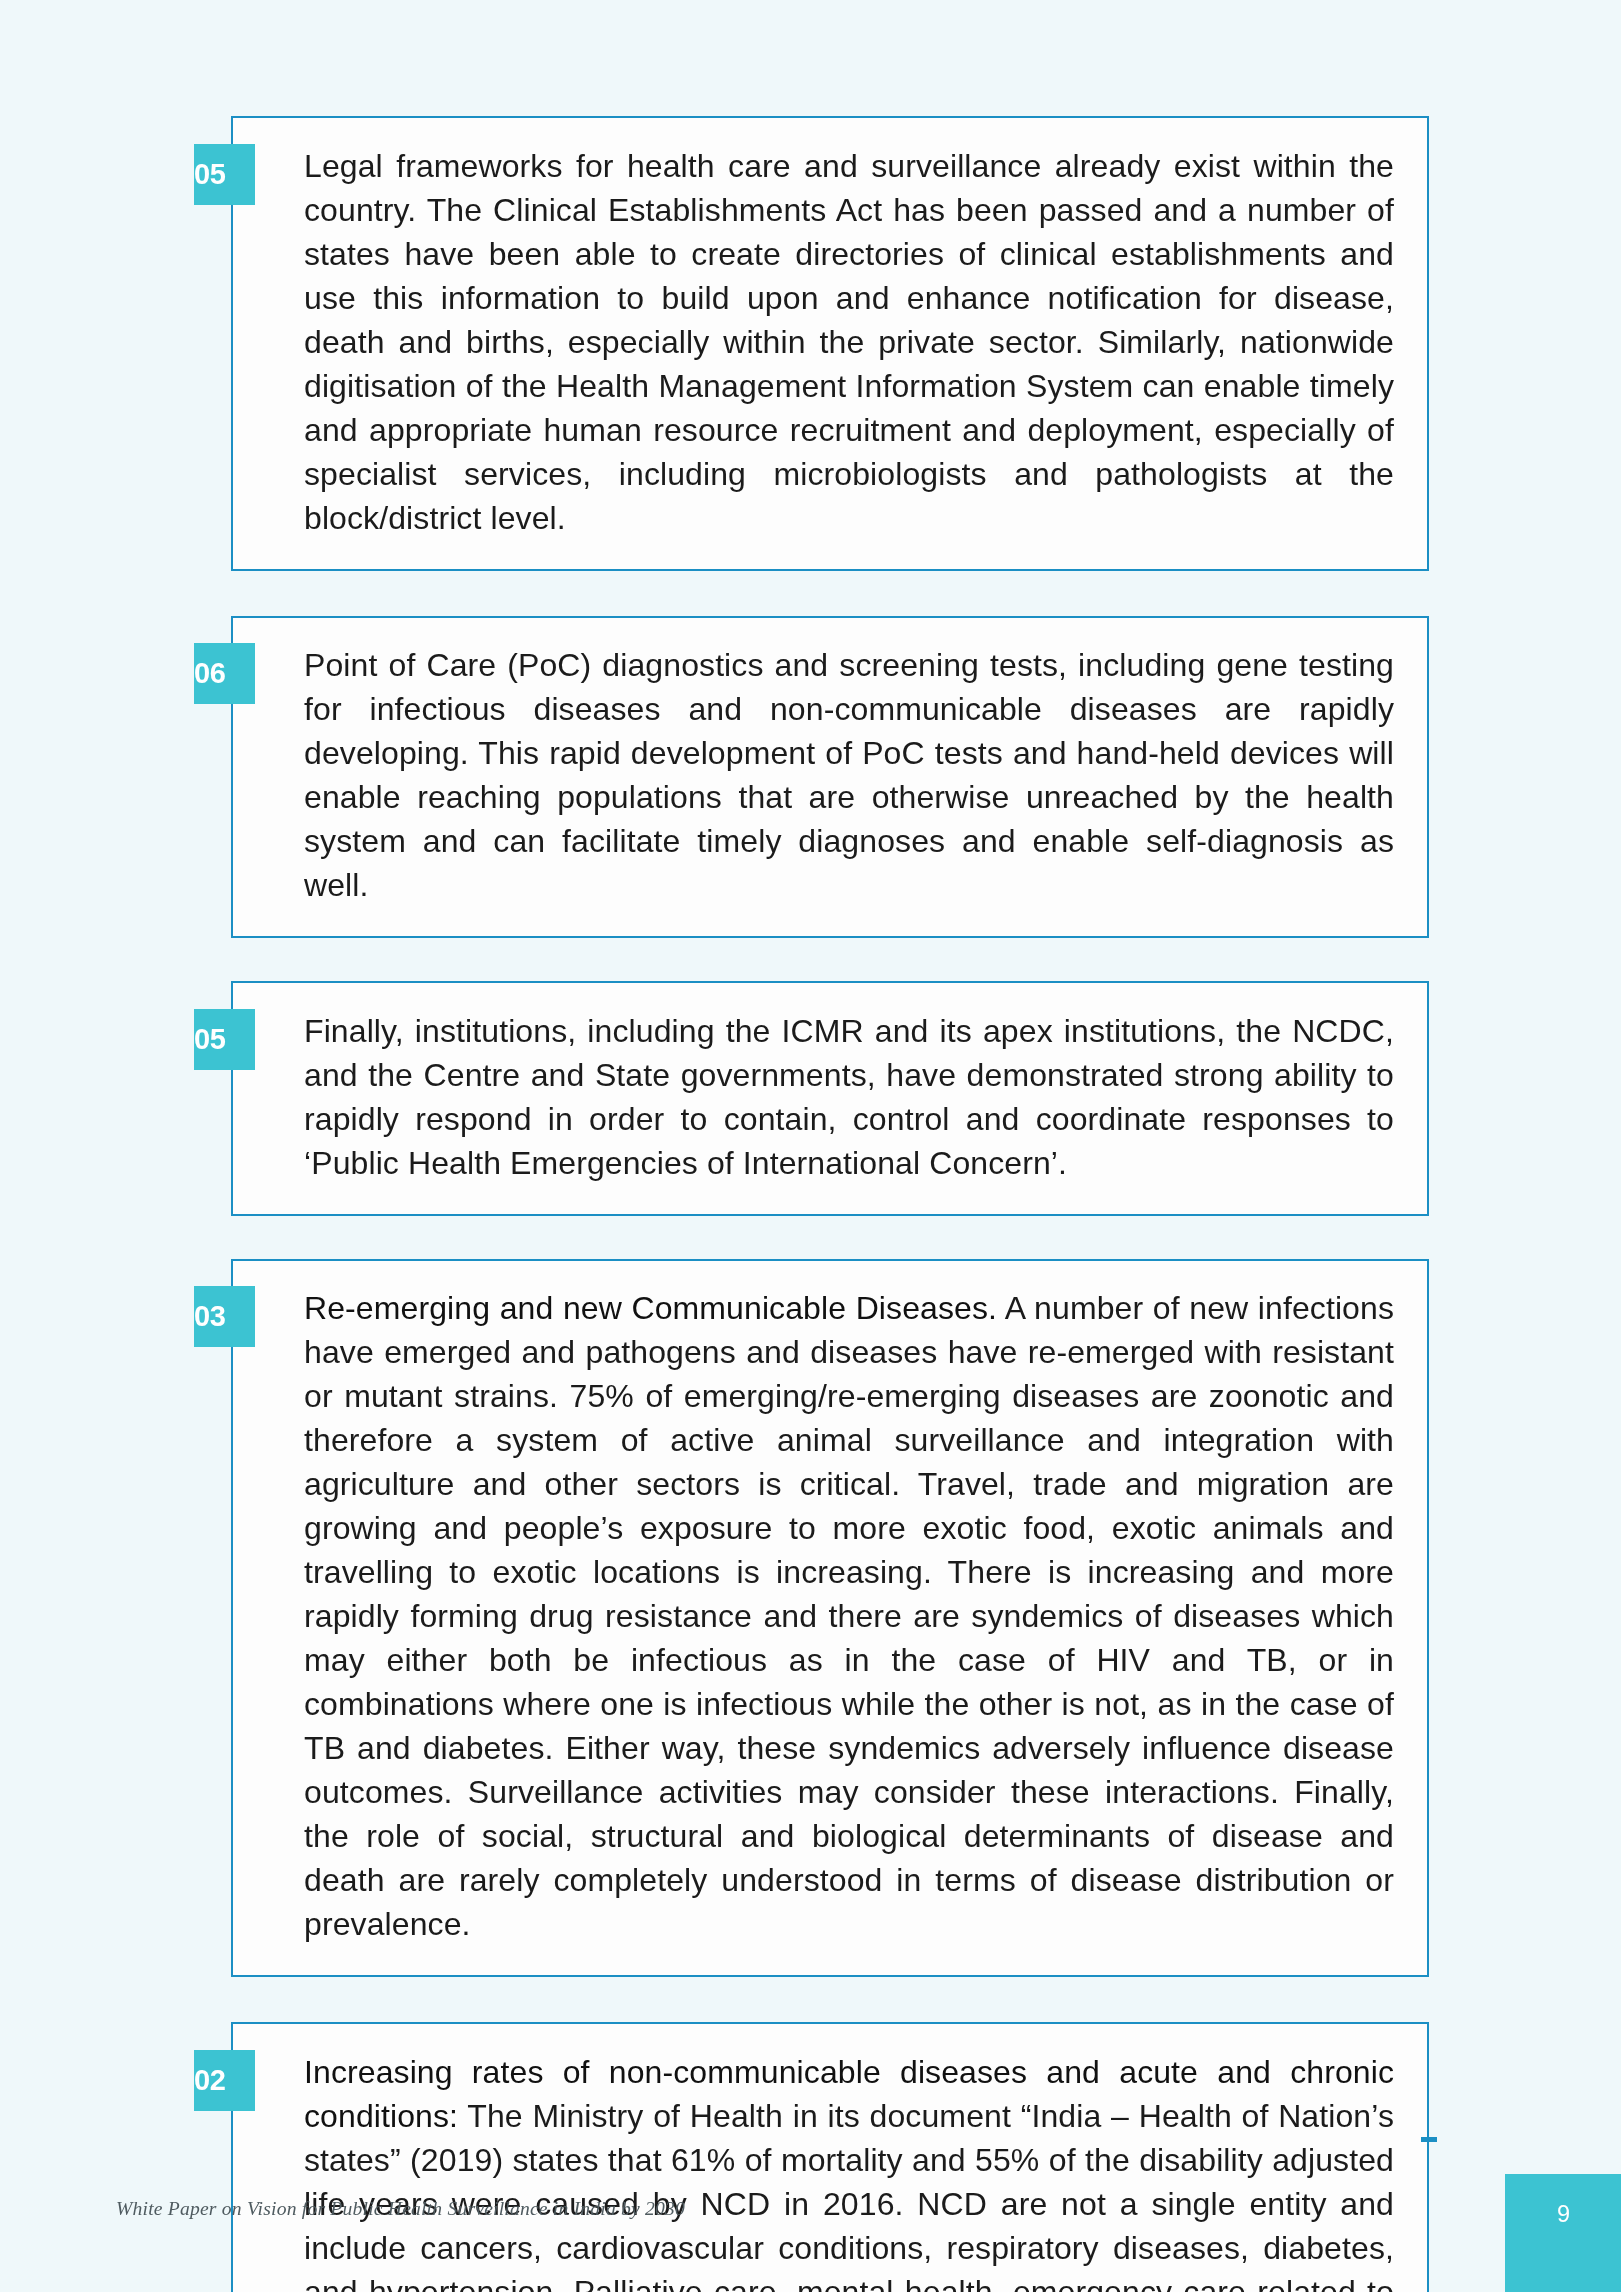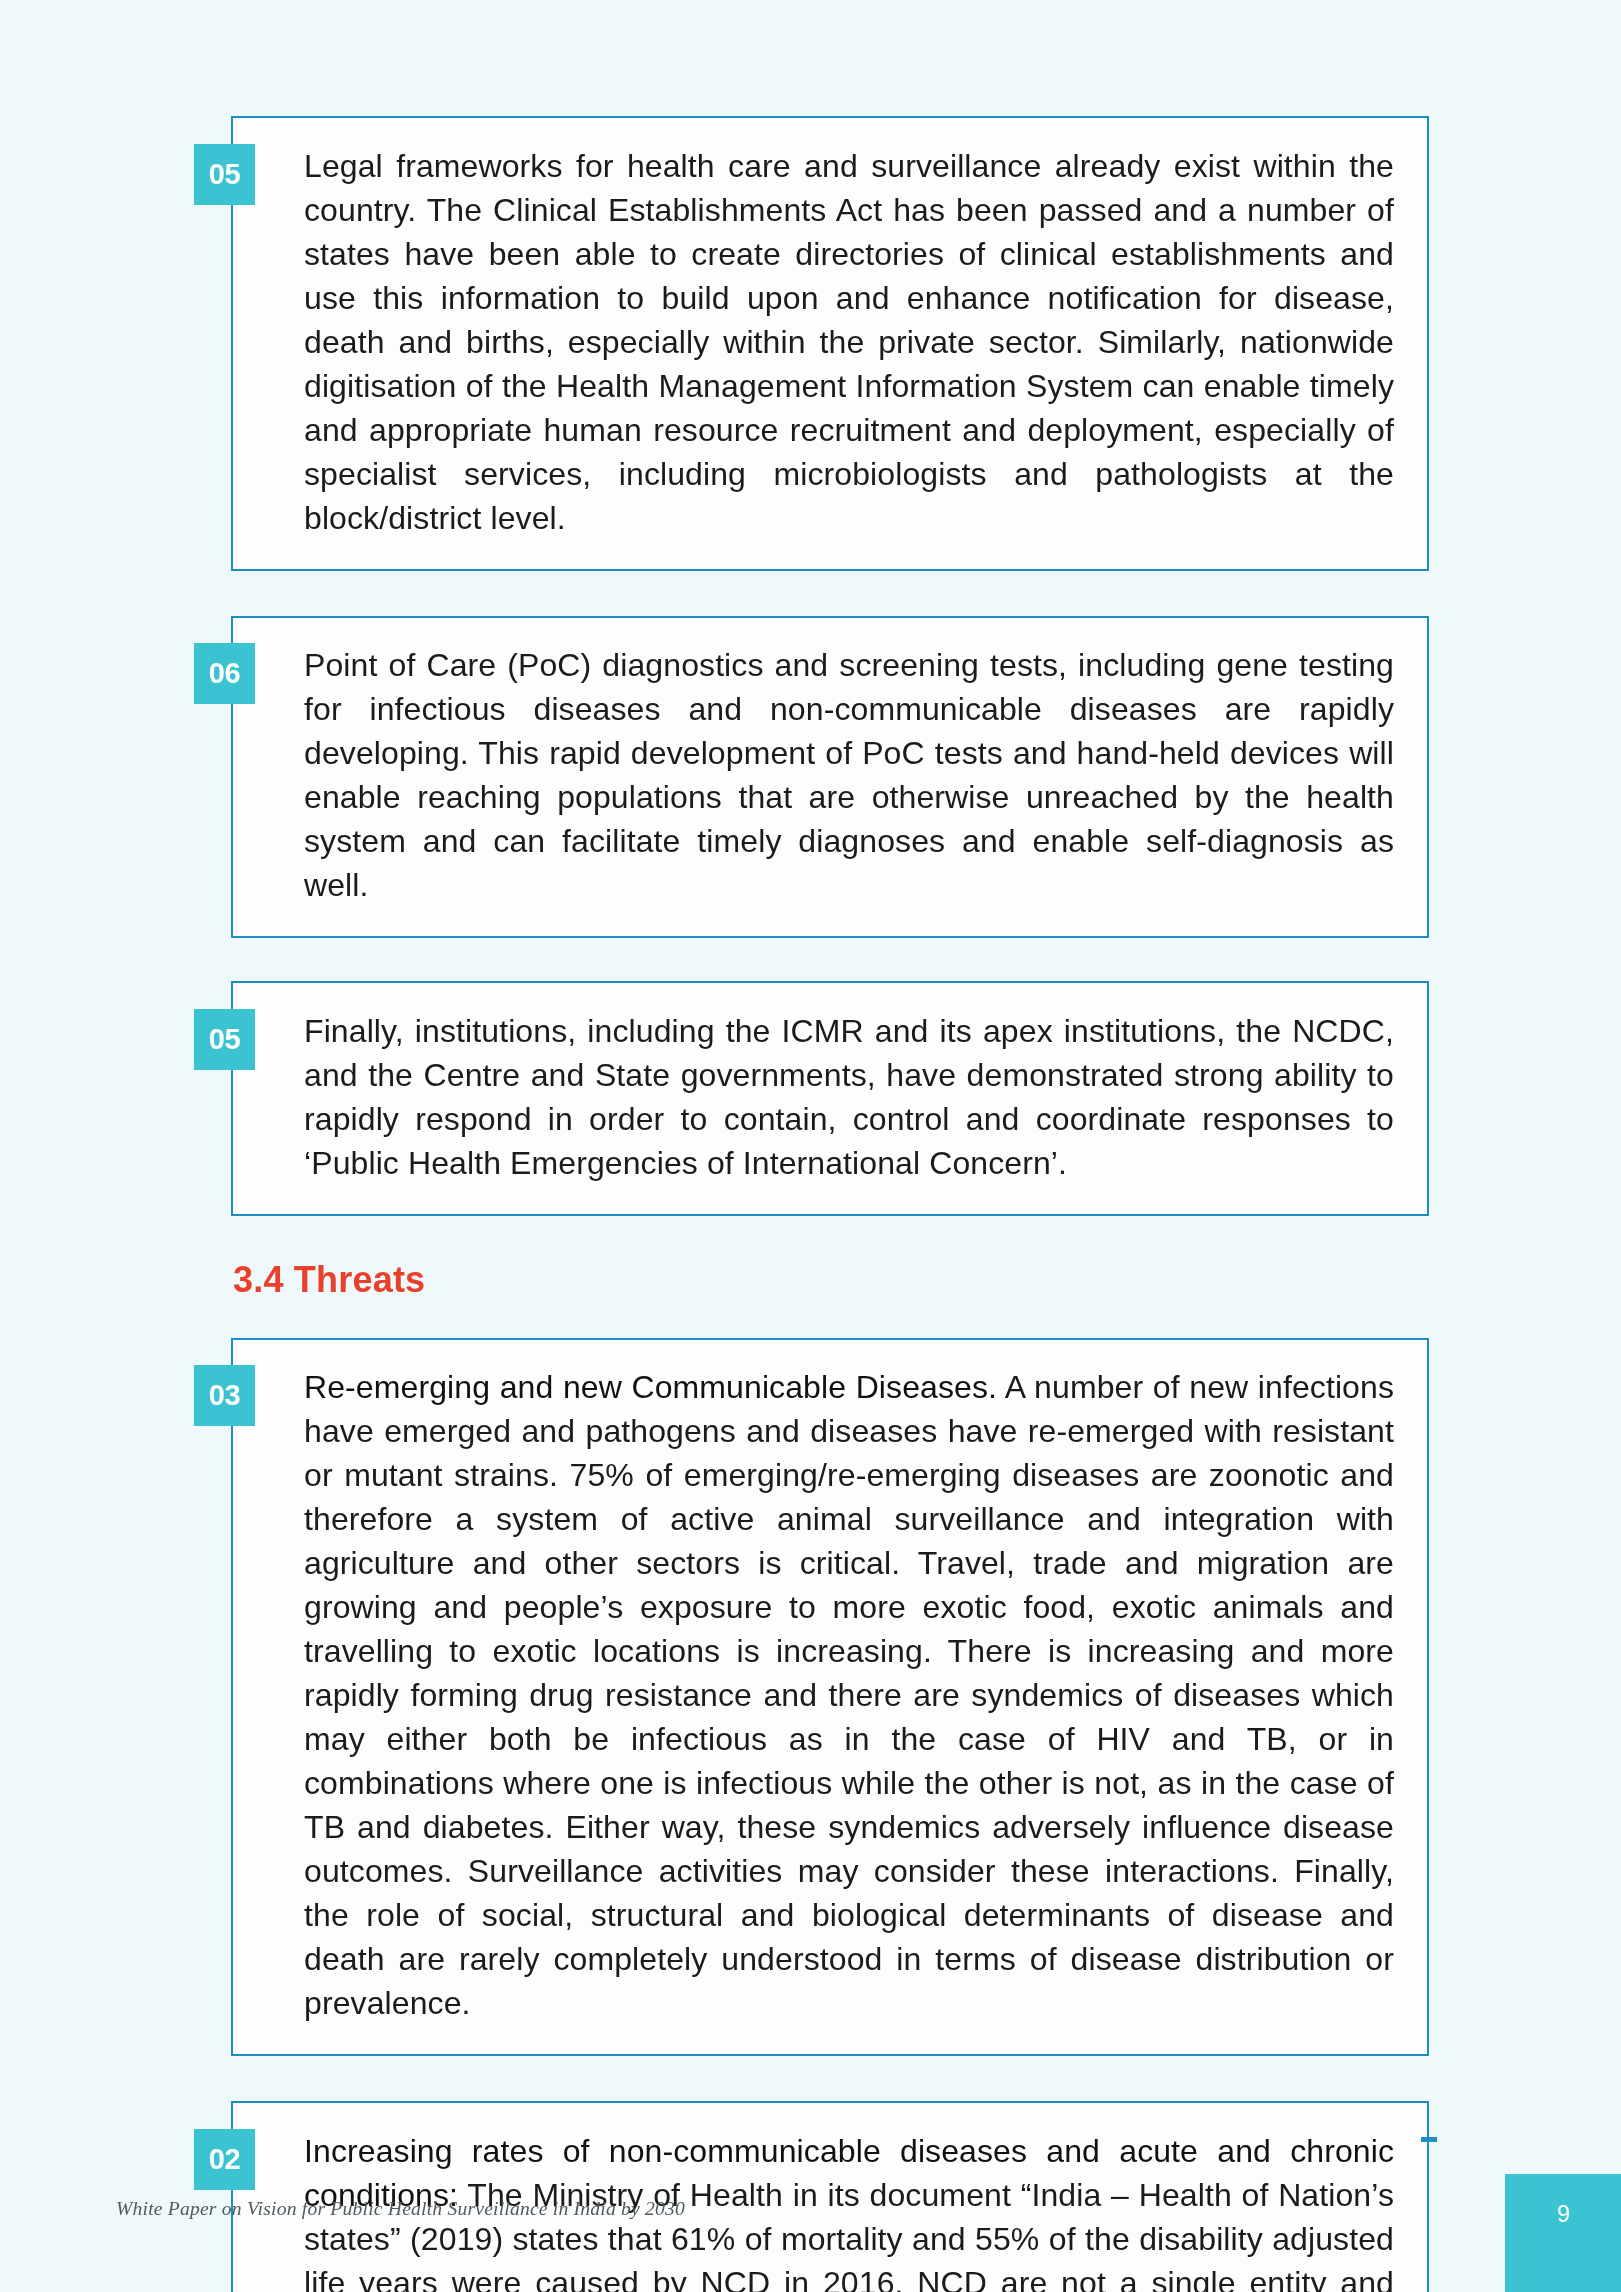--- a/index.html
+++ b/index.html
@@ -46,21 +46,20 @@
     left: -39px;
     top: 25.5px;
     width: 61px;
     height: 61px;
     background: #3cc3d2;
     color: #ffffff;
     font-family: "Liberation Sans", sans-serif;
     font-weight: bold;
     font-size: 29px;
     line-height: 61px;
-    text-align: center;
     letter-spacing: -0.5px;
     z-index: 4;
   }
 
   .body-text {
     font-family: "Liberation Sans", sans-serif;
     font-size: 32px;
     line-height: 44px;
     color: #1b1b1b;
     text-align: justify;
@@ -137,21 +136,20 @@
     <div class="callout tight">
       <div class="badge">06</div>
       <p class="body-text">Point of Care (PoC) diagnostics and screening tests, including gene testing for infectious diseases and non-communicable diseases are rapidly developing. This rapid development of PoC tests and hand-held devices will enable reaching populations that are otherwise unreached by the health system and can facilitate timely diagnoses and enable self-diagnosis as well.</p>
     </div>
 
     <div class="callout tight">
       <div class="badge">05</div>
       <p class="body-text">Finally, institutions, including the ICMR and its apex institutions, the NCDC, and the Centre and State governments, have demonstrated strong ability to rapidly respond in order to contain, control and coordinate responses to ‘Public Health Emergencies of International Concern’.</p>
     </div>
 
-    <h2 class="section-heading">3.4 Threats</h2>
 
     <div class="callout">
       <div class="badge">03</div>
       <p class="body-text"><b>Re-emerging and new Communicable Diseases.</b><span> A number of new infections have emerged and pathogens and diseases have re-emerged with resistant or mutant strains. 75% of emerging/re-emerging diseases are zoonotic and therefore a system of active animal surveillance and integration with agriculture and other sectors is critical. Travel, trade and migration are growing and people’s exposure to more exotic food, exotic animals and travelling to exotic locations is increasing. There is increasing and more rapidly forming drug resistance and there are syndemics of diseases which may either both be infectious as in the case of HIV and TB, or in combinations where one is infectious while the other is not, as in the case of TB and diabetes. Either way, these syndemics adversely influence disease outcomes. Surveillance activities may consider these interactions. Finally, the role of social, structural and biological determinants of disease and death are rarely completely understood in terms of disease distribution or prevalence.</span></p>
     </div>
 
     <div class="callout">
       <div class="badge">02</div>
       <p class="body-text"><b>Increasing rates of non-communicable diseases and acute and chronic conditions:</b><span> The Ministry of Health in its document “India – Health of Nation’s states” (2019) states that 61% of mortality and 55% of the disability adjusted life years were caused by NCD in 2016. NCD are not a single entity and include cancers, cardiovascular conditions, respiratory diseases, diabetes, and hypertension. Palliative care, mental health, emergency care related to trauma, accidents, suicides and homicide are growing concerns as is gender-</span></p>
     </div>

